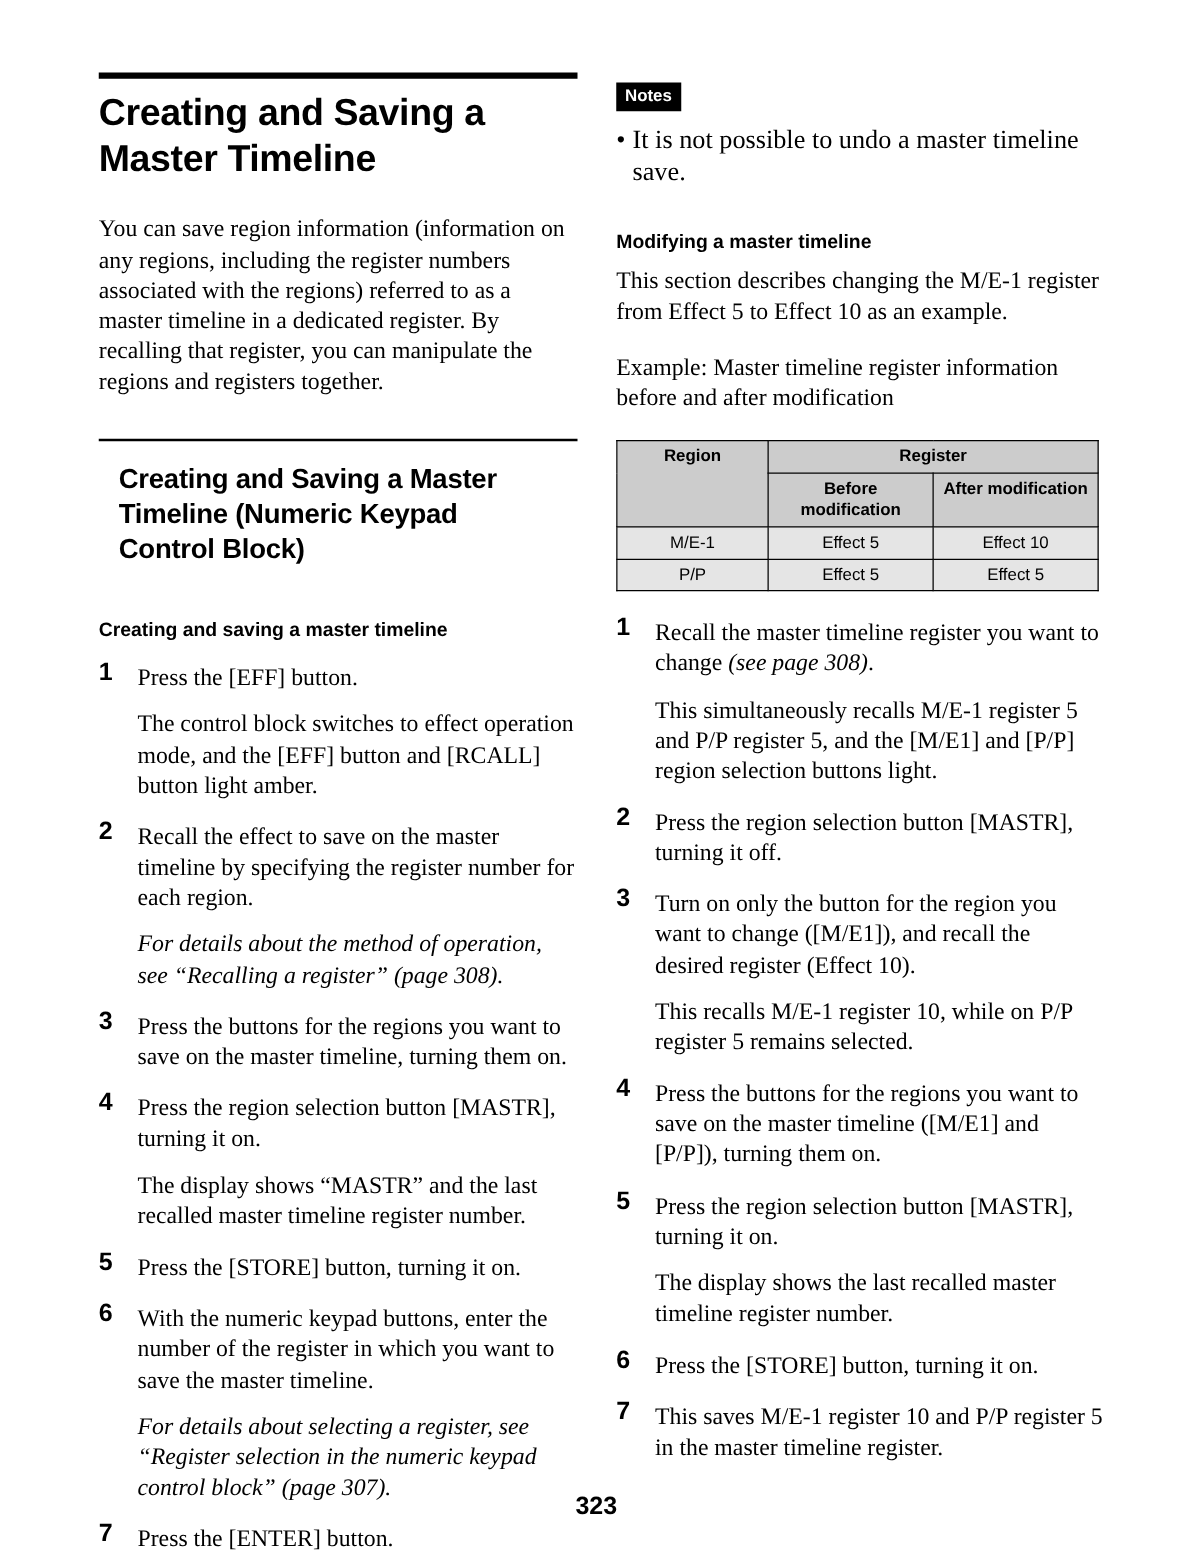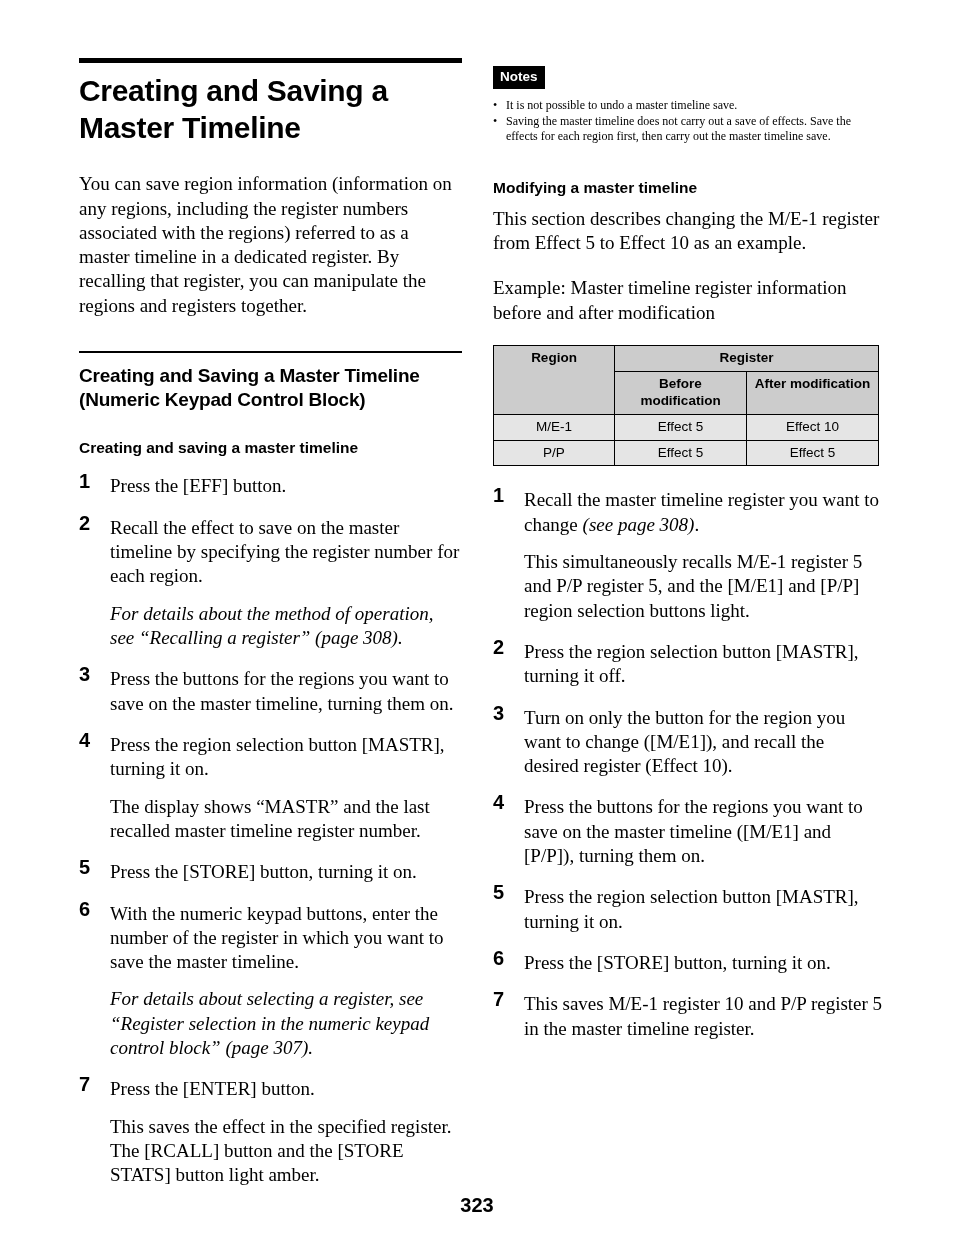--- a/index.html
+++ b/index.html
@@ -56,25 +56,25 @@
     font-family: "Liberation Sans", sans-serif;
     font-size: 30px;
     line-height: 1.22;
     font-weight: bold;
     letter-spacing: -0.3px;
     margin: 0;
     padding: 0;
   }
   h2.sec-title {
     font-family: "Liberation Sans", sans-serif;
-    font-size: 19px;
+    font-size: 22px;
     line-height: 1.27;
     font-weight: bold;
     letter-spacing: -0.2px;
-    margin: 0;
+    margin: 16px;
     padding: 0;
   }
   h3.sub-title {
     font-family: "Liberation Sans", sans-serif;
     font-size: 15.5px;
     line-height: 1.3;
     font-weight: bold;
     margin: 0;
     padding: 0;
   }
@@ -126,21 +126,21 @@
     padding: 4px 7px 5px 7px;
   }
   ul.notes {
     list-style: none;
     margin: 9px 0 0 0;
     padding: 0;
   }
   ul.notes li {
     position: relative;
     padding-left: 13px;
-    font-size: 12px;
+    font-size: 21px;
     line-height: 1.28;
     margin-bottom: 1px;
   }
   ul.notes li::before {
     content: "\2022";
     position: absolute;
     left: 0;
     top: 0;
   }
 
@@ -219,20 +219,21 @@
 
     <h3 class="sub-title">Creating and saving a master timeline</h3>
 
     <div class="gap-steps"></div>
 
     <div class="steps">
 
       <div class="step">
         <span class="num">1</span>
         <p class="body">Press the [EFF] button.</p>
+        <p class="body">The control block switches to effect operation mode, and the [EFF] button and [RCALL] button light amber.</p>
       </div>
 
       <div class="step">
         <span class="num">2</span>
         <p class="body">Recall the effect to save on the master timeline by specifying the register number for each region.</p>
         <p class="body italic">For details about the method of operation, see “Recalling a register” (page 308).</p>
       </div>
 
       <div class="step">
         <span class="num">3</span>
@@ -264,21 +265,20 @@
 
     </div>
   </div>
 
   <div class="col-right">
 
     <div>
       <span class="notes-label">Notes</span>
       <ul class="notes">
         <li>It is not possible to undo a master timeline save.</li>
-        <li>Saving the master timeline does not carry out a save of effects. Save the effects for each region first, then carry out the master timeline save.</li>
       </ul>
     </div>
 
     <div class="gap-notes-bot"></div>
 
     <h3 class="sub-title">Modifying a master timeline</h3>
 
     <div class="gap-h3-right"></div>
 
     <p class="body">This section describes changing the M/E-1 register from Effect 5 to Effect 10 as an example.</p>
@@ -323,30 +323,32 @@
       </div>
 
       <div class="step">
         <span class="num">2</span>
         <p class="body">Press the region selection button [MASTR], turning it off.</p>
       </div>
 
       <div class="step">
         <span class="num">3</span>
         <p class="body">Turn on only the button for the region you want to change ([M/E1]), and recall the desired register (Effect 10).</p>
+        <p class="body">This recalls M/E-1 register 10, while on P/P register 5 remains selected.</p>
       </div>
 
       <div class="step">
         <span class="num">4</span>
         <p class="body">Press the buttons for the regions you want to save on the master timeline ([M/E1] and [P/P]), turning them on.</p>
       </div>
 
       <div class="step">
         <span class="num">5</span>
         <p class="body">Press the region selection button [MASTR], turning it on.</p>
+        <p class="body">The display shows the last recalled master timeline register number.</p>
       </div>
 
       <div class="step">
         <span class="num">6</span>
         <p class="body">Press the [STORE] button, turning it on.</p>
       </div>
 
       <div class="step">
         <span class="num">7</span>
         <p class="body">This saves M/E-1 register 10 and P/P register 5 in the master timeline register.</p>

